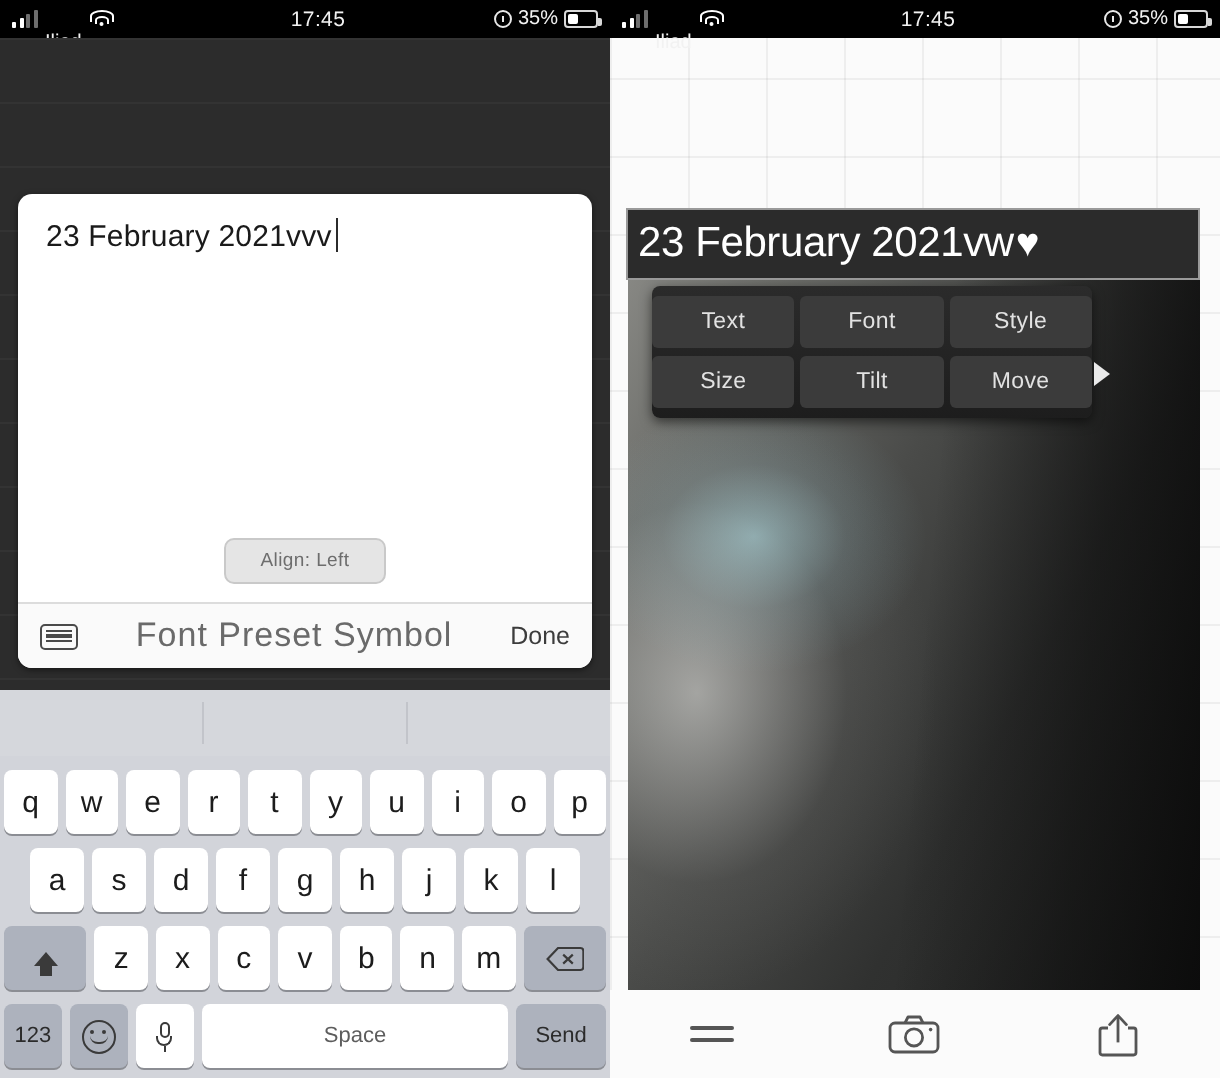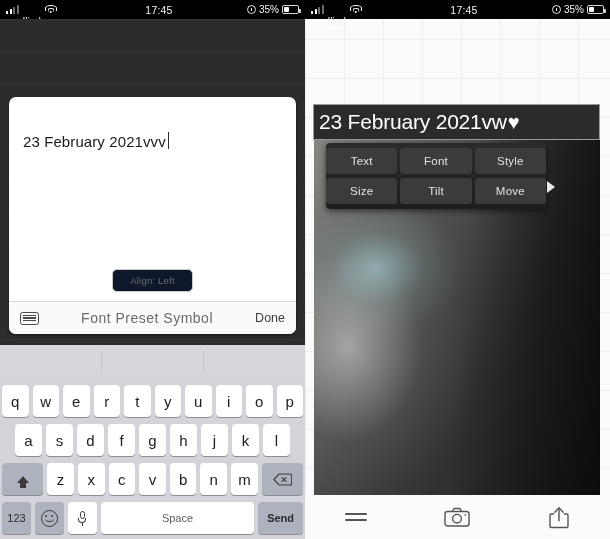--- a/index.html
+++ b/index.html
@@ -53,42 +53,42 @@
     background:
       repeating-linear-gradient(to bottom, rgba(255,255,255,.035) 0 1px, transparent 1px 32px),
       #2c2c2c;
   }
   .editor-card {
     position:absolute; left:9px; top:97px; width:287px; height:237px;
     background:#fff; border-radius:7px; overflow:hidden;
     display:flex; flex-direction:column;
     box-shadow:0 1px 3px rgba(0,0,0,.5);
   }
-  .editor-text-area { flex:1; position:relative; padding:12px 14px 0 14px;margin-top:23px; }
+  .editor-text-area { flex:1; position:relative; padding:12px 14px 0 14px; }
   .editor-text {
     font-size:15px; color:#1a1a1a; letter-spacing:.1px; white-space:nowrap;
     display:inline-block; vertical-align:middle;
   }
   .text-caret { display:inline-block; width:1px; height:17px; background:#2b2b2b;
     vertical-align:-3px; margin-left:2px; }
   .align-row { display:flex; justify-content:center; padding:0 0 9px 0; }
   .align-btn {
-    border:1px solid #c9c9c9; border-radius:5px; background:#0f172a;
+    border:1px solid #c9c9c9; border-radius:5px; background:#e5e5e5;
     font-size:9.5px; color:#6d6d6d; padding:5px 17px; letter-spacing:.2px;
   }
   .editor-toolbar {
     height:33px; border-top:1px solid #dcdcdc;
     display:flex; align-items:center; padding:0 11px;
     background:#fafafa;
   }
   .kbd-icon { width:19px; height:13px; border:1.3px solid #4a4a4a; border-radius:2.5px;
     position:relative; display:flex; flex-direction:column; justify-content:space-evenly;
     padding:1.5px 2px; }
   .kbd-icon i { display:block; height:1.3px; background:#4a4a4a; }
-  .toolbar-center { flex:1; text-align:center; font-size:14px; color:#6a6a6a; letter-spacing:.5px; }
+  .toolbar-center { flex:1; text-align:center; font-size:17px; color:#6a6a6a; letter-spacing:.5px; }
   .done-btn { font-size:12.5px; color:#3c3c3c; }
 
   
   .keyboard {
     position:absolute; left:0; right:0; bottom:0; height:194px;
     background:#d2d4da; padding-top:0;
   }
   .suggest-bar { height:33px; background:#d5d7dc; position:relative; }
   .suggest-bar::before, .suggest-bar::after {
     content:""; position:absolute; top:6px; bottom:6px; width:1px; background:#c2c4ca;
@@ -98,21 +98,21 @@
   .kb-row { display:flex; justify-content:center; align-items:center; gap:4px; padding:0 2px; margin-top:7px; }
   .key {
     background:#fff; border-radius:4px; box-shadow:0 1px 0 #8b8d93;
     height:32px; min-width:25px; flex:1;
     display:flex; align-items:center; justify-content:center;
     font-size:15px; color:#1c1c1c;
   }
   .kb-row.r2 { padding:0 15px; }
   .kb-row.r3 { padding:0 2px; }
   .key.fn { background:#adb2bd; box-shadow:0 1px 0 #8b8d93; color:#2b2b2b; }
-  .key.wide { flex:1.55;font-weight:bold; }
+  .key.wide { flex:1.55; }
   .key.space { flex:5.3; font-size:11px; color:#5d5d5d; }
   .key.small-lbl { font-size:11px; }
   .kb-row.r4 { padding:0 2px 0 2px; }
   .shift-glyph { width:0;height:0; border-left:6px solid transparent; border-right:6px solid transparent;
      border-bottom:7px solid #3a3a3a; position:relative; }
   .shift-glyph::after { content:""; position:absolute; left:-3px; top:7px; width:6px; height:5px; background:#3a3a3a; }
   .del-glyph { width:19px; height:13px; position:relative; }
   .del-glyph svg { display:block; }
   .emoji-glyph { width:17px; height:17px; border:1.5px solid #3a3a3a; border-radius:50%; position:relative; }
   .emoji-glyph i { position:absolute; width:2px; height:2px; background:#3a3a3a; border-radius:50%; top:4px; }

